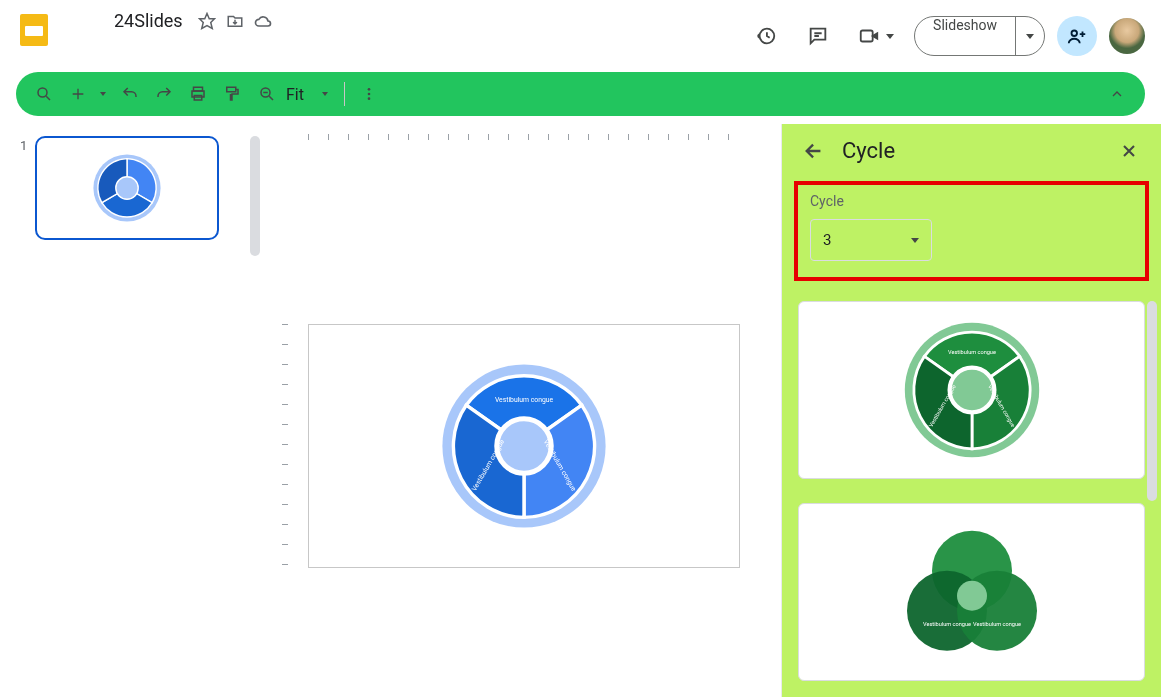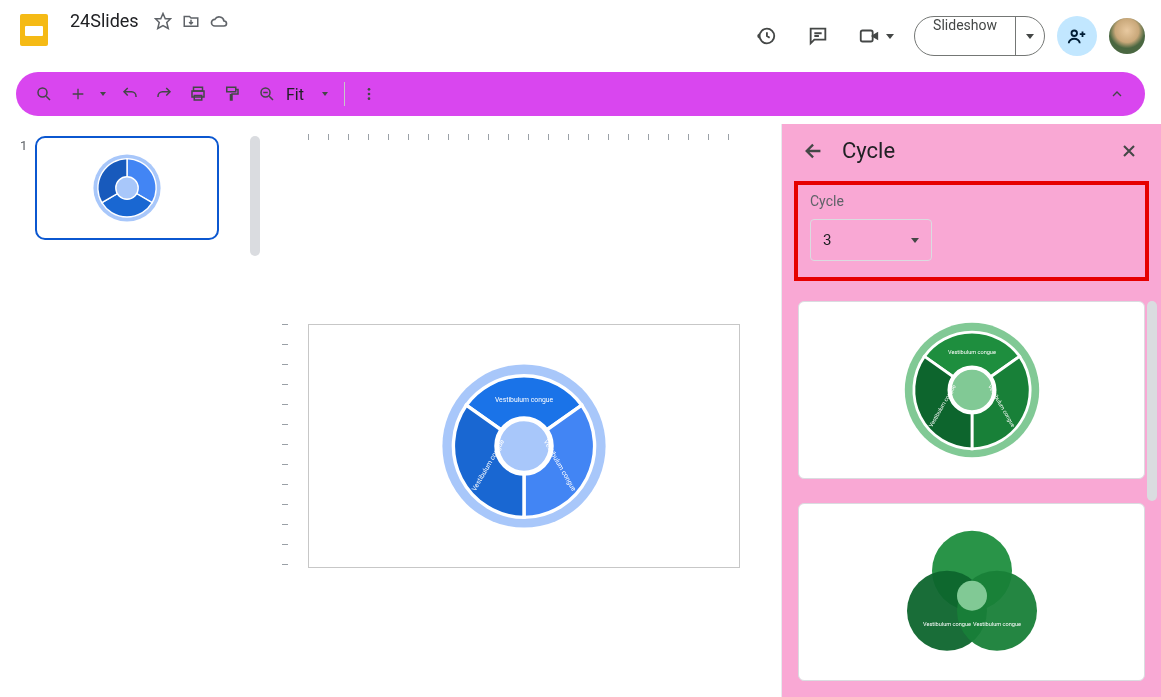--- a/index.html
+++ b/index.html
@@ -2,39 +2,39 @@
 <html><head>
 <meta charset="utf-8">
 <style>
   * { box-sizing: border-box; margin: 0; padding: 0; }
   body { font-family: 'Google Sans', Roboto, Arial, sans-serif; background: #fff; color: #202124; width: 1161px; height: 697px; overflow: hidden; }
   
   
   .header { display: flex; align-items: flex-start; padding: 8px 16px 0 16px; height: 72px; }
   .logo { width: 40px; height: 40px; margin-right: 8px; margin-top: 4px; flex-shrink: 0; }
   .logo svg { width: 36px; height: 36px; }
-  .title-area { flex: 1; }
+  .title-area { flex: 1; margin-left: 44px; }
   .title-row { display: flex; align-items: center; gap: 8px; }
   .doc-title { font-size: 18px; color: #202124; padding: 2px 6px; }
   .title-icon { width: 20px; height: 20px; color: #5f6368; display: flex; align-items: center; justify-content: center; cursor: pointer; }
   .menu-row { display: flex; gap: 2px; margin-top: 2px; }
   .menu-item { font-size: 14px; color: #202124; padding: 4px 7px; cursor: pointer; border-radius: 4px; }
   .header-right { display: flex; align-items: center; gap: 12px; margin-left: auto; padding-top: 8px; }
   .header-btn { width: 40px; height: 40px; display: flex; align-items: center; justify-content: center; color: #444746; cursor: pointer; border-radius: 50%; }
   .camera-btn { display: flex; align-items: center; gap: 6px; padding: 0 8px; height: 40px; color: #444746; cursor: pointer; }
   .slideshow-btn { display: flex; align-items: center; border: 1px solid #747775; border-radius: 20px; height: 40px; overflow: hidden; }
   .slideshow-main { padding: 0 18px; font-size: 14px; color: #444746; cursor: pointer; display: flex; align-items: flex-start; height: 100%; }
   .slideshow-drop { border-left: 1px solid #747775; padding: 0 10px; cursor: pointer; display: flex; align-items: center; height: 100%; }
   .share-btn { width: 40px; height: 40px; background: #c2e7ff; border-radius: 50%; display: flex; align-items: center; justify-content: center; cursor: pointer; color: #001d35; }
   .avatar { width: 36px; height: 36px; border-radius: 50%; background: linear-gradient(135deg, #d4a574 0%, #8b6f47 100%); cursor: pointer; overflow: hidden; }
   .avatar-inner { width: 100%; height: 100%; background: radial-gradient(circle at 50% 35%, #e8c9a0 0%, #c9a87a 40%, #4a6741 60%); }
   
   
   .toolbar-wrap { padding: 0 16px; }
-  .toolbar { display: flex; align-items: center; background: #d946ef; border-radius: 24px; height: 44px; padding: 0 12px; gap: 2px; position: relative; }
+  .toolbar { display: flex; align-items: center; background: #22c55e; border-radius: 24px; height: 44px; padding: 0 12px; gap: 2px; position: relative; }
   .tool-btn { min-width: 32px; height: 32px; display: flex; align-items: center; justify-content: center; color: #444746; cursor: pointer; border-radius: 4px; font-size: 14px; }
   .tool-sep { width: 1px; height: 24px; background: #c7c7c7; margin: 0 6px; }
   .tool-combo { display: flex; align-items: center; }
   .zoom-sel { display: flex; align-items: center; gap: 4px; padding: 0 8px; }
   .collapse-btn { position: absolute; right: 12px; }
   
   
   .main { display: flex; height: calc(697px - 72px - 52px); margin-top: 8px; }
   
   
@@ -48,21 +48,21 @@
   
   .canvas-area { flex: 1; position: relative; background: #fff; overflow: hidden; }
   .ruler-h { position: absolute; top: 0; left: 28px; right: 0; height: 16px; display: flex; }
   .ruler-tick-h { width: 20px; border-left: 1px solid #9aa0a6; height: 6px; margin-top: 10px; }
   .ruler-v { position: absolute; top: 16px; left: 12px; width: 16px; }
   .ruler-tick-v { height: 20px; border-top: 1px solid #9aa0a6; width: 6px; margin-left: 10px; }
   .slide-canvas { position: absolute; top: 200px; left: 48px; width: 432px; height: 244px; background: #fff; border: 1px solid #c7c7c7; display: flex; align-items: center; justify-content: center; }
   .canvas-cycle { width: 170px; height: 170px; position: relative; }
   
   
-  .side-panel { width: 380px; background: #f9a8d4; border-left: 1px solid #e8eaed; position: relative; }
+  .side-panel { width: 380px; background: #bef264; border-left: 1px solid #e8eaed; position: relative; }
   .panel-header { display: flex; align-items: center; padding: 14px 20px; gap: 16px; }
   .panel-back { width: 24px; height: 24px; display: flex; align-items: center; justify-content: center; cursor: pointer; color: #444746; }
   .panel-title { font-size: 22px; color: #202124; flex: 1; }
   .panel-close { width: 24px; height: 24px; display: flex; align-items: center; justify-content: center; cursor: pointer; color: #444746; }
   
   .panel-controls { margin: 4px 12px 0 12px; border: 4px solid #e60000; padding: 8px 12px 16px 12px; display: flex; gap: 24px; }
   .control-group { }
   .control-label { font-size: 14px; color: #5f6368; margin-bottom: 10px; }
   .steps-select { width: 122px; height: 42px; border: 1px solid #dadce0; border-radius: 4px; display: flex; align-items: center; justify-content: space-between; padding: 0 12px; font-size: 15px; cursor: pointer; }
   .color-select { width: 66px; height: 42px; border: 1px solid #dadce0; border-radius: 4px; display: flex; align-items: center; justify-content: center; gap: 6px; cursor: pointer; background: #f8f9fa; }

